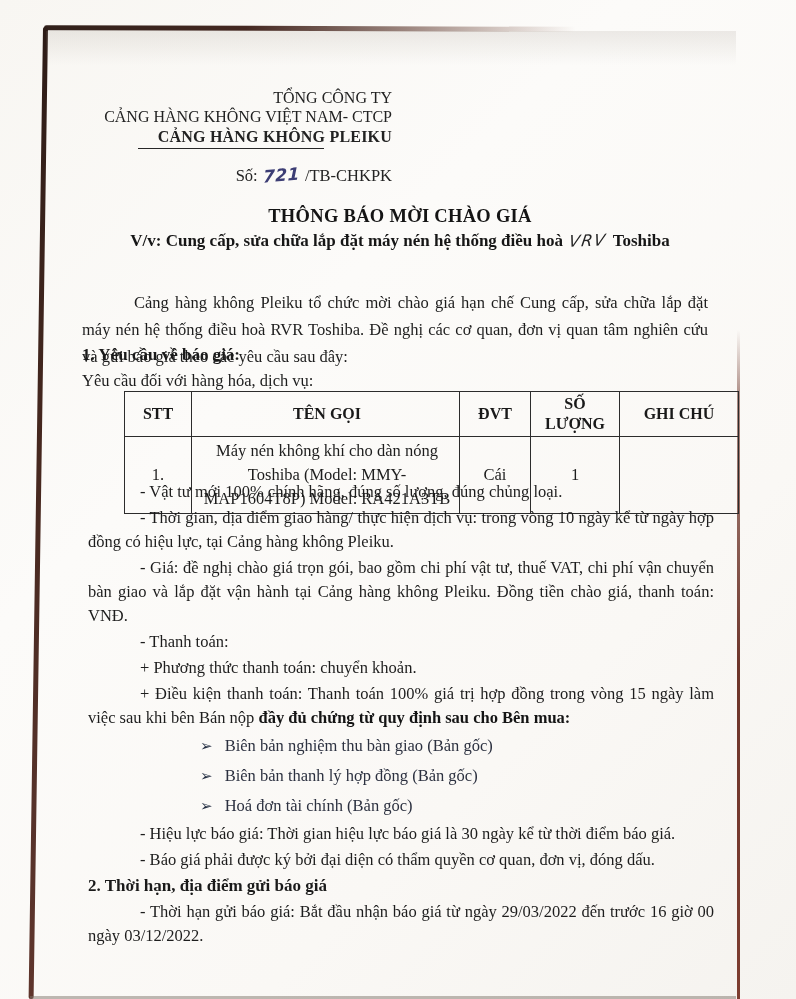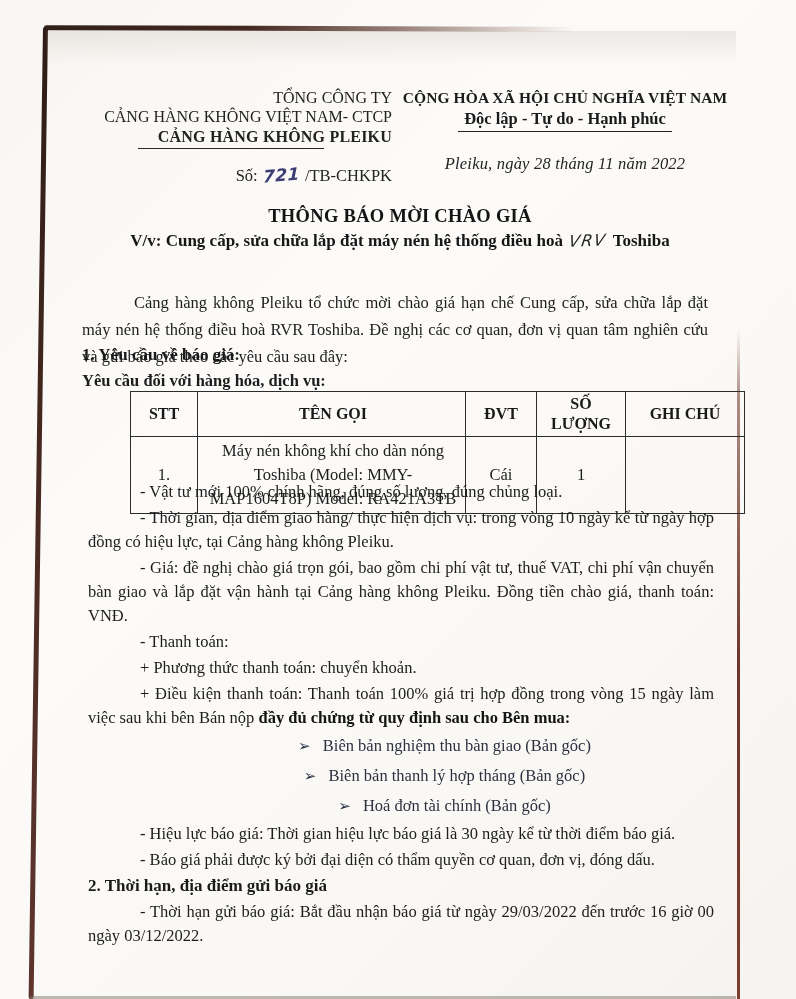--- a/index.html
+++ b/index.html
@@ -44,40 +44,40 @@
   
   .title{position:absolute;top:206px;left:88px;width:624px;text-align:center;
     font-size:18.5px;font-weight:700;letter-spacing:.3px;color:#141414;}
   .subtitle{position:absolute;top:231px;left:48px;width:704px;text-align:center;
     font-size:17px;font-weight:700;color:#161616;}
 
   
   .bodytext{position:absolute;left:82px;width:626px;font-size:16.5px;color:#1d1d1d;}
   .intro{top:272px;line-height:27px;text-align:justify;text-indent:52px;}
   .sec1-head{top:345px;font-weight:700;font-size:17px;color:#1a1a1a;}
-  .sec1-sub{top:371px;font-weight:bold;}
+  .sec1-sub{top:371px;}
 
   
-  .tbl{position:absolute;left:130px;top:391px;border-collapse:collapse;
+  .tbl{position:absolute;left:124px;top:391px;border-collapse:collapse;
     font-size:16.5px;color:#1d1d1d;background:transparent;}
   .tbl th,.tbl td{border:1.6px solid #2c2c2c;padding:2px 4px;}
   .tbl th{font-weight:700;font-size:16px;text-align:center;line-height:20px;color:#191919;}
   .tbl .h-row{height:42px;}
   .tbl .d-row{height:64px;}
   .c-stt{width:58px;text-align:center;}
   .c-ten{width:252px;text-align:center;padding-left:9px !important;padding-right:6px !important;line-height:24px;}
   .c-dvt{width:62px;text-align:center;}
   .c-sl{width:80px;text-align:center;}
   .c-ghi{width:110px;text-align:center;}
 
   
   .reqs{position:absolute;left:88px;top:480px;width:626px;font-size:16.5px;
     line-height:24px;color:#1d1d1d;text-align:justify;}
   .reqs p{margin:0 0 2px;text-indent:52px;}
-  .reqs .doc-item{margin:0 0 2px 87px;line-height:28px;text-indent:0;text-align:center;color:#2c3140;}
+  .reqs .doc-item{margin:0 0 2px 112px;line-height:28px;text-indent:0;text-align:left;color:#2c3140;}
   .arrow-ic{color:#253044;font-size:15px;margin-right:8px;}
   .b600{font-weight:600;color:#141414;}
   .sec2-head{font-weight:700;text-indent:0 !important;color:#1a1a1a;font-size:17px;}
 </style>
 </head>
 <body>
 
 <div class="edge edge-top"></div>
 <div class="edge edge-left"></div>
 <div class="edge edge-right"></div>
@@ -88,25 +88,20 @@
   <div class="hdr-left">
     <div>TỔNG CÔNG TY</div>
     <div>CẢNG HÀNG KHÔNG VIỆT NAM- CTCP</div>
     <div class="org3">CẢNG HÀNG KHÔNG PLEIKU</div>
     <div class="rule-center"></div>
     <div class="so-line">
       <span>Số:</span>
       <span class="hand hand-num">721</span>
       <span>/TB-CHKPK</span>
     </div>
-  </div>
-  <div class="hdr-right">
-    <div class="nat1">CỘNG HÒA XÃ HỘI CHỦ NGHĨA VIỆT NAM</div>
-    <div><span class="nat2">Độc lập - Tự do - Hạnh phúc</span></div>
-    <div class="dateline">Pleiku, ngày 28 tháng 11 năm 2022</div>
   </div>
 </div>
 
 <div class="title">THÔNG BÁO MỜI CHÀO GIÁ</div>
 <div class="subtitle">
   <span>V/v: Cung cấp, sửa chữa lắp đặt máy nén hệ thống điều hoà</span>
   <span class="hand hand-vrv">VRV</span>
   <span>Toshiba</span>
 </div>
 
@@ -148,21 +143,21 @@
   <p>
     <span>+ Điều kiện thanh toán: Thanh toán 100% giá trị hợp đồng trong vòng 15 ngày làm việc sau khi bên Bán nộp</span>
     <span class="b600">đầy đủ chứng từ quy định sau cho Bên mua:</span>
   </p>
   <div class="doc-item">
     <span class="arrow-ic">➢</span>
     <span>Biên bản nghiệm thu bàn giao (Bản gốc)</span>
   </div>
   <div class="doc-item">
     <span class="arrow-ic">➢</span>
-    <span>Biên bản thanh lý hợp tháng (Bản gốc)</span>
+    <span>Biên bản thanh lý hợp đồng (Bản gốc)</span>
   </div>
   <div class="doc-item">
     <span class="arrow-ic">➢</span>
     <span>Hoá đơn tài chính (Bản gốc)</span>
   </div>
   <p>- Hiệu lực báo giá: Thời gian hiệu lực báo giá là 30 ngày kể từ thời điểm báo giá.</p>
   <p>- Báo giá phải được ký bởi đại diện có thẩm quyền cơ quan, đơn vị, đóng dấu.</p>
   <p class="sec2-head">2. Thời hạn, địa điểm gửi báo giá</p>
   <p>- Thời hạn gửi báo giá: Bắt đầu nhận báo giá từ ngày 29/03/2022 đến trước 16 giờ 00 ngày 03/12/2022.</p>
 </div>

